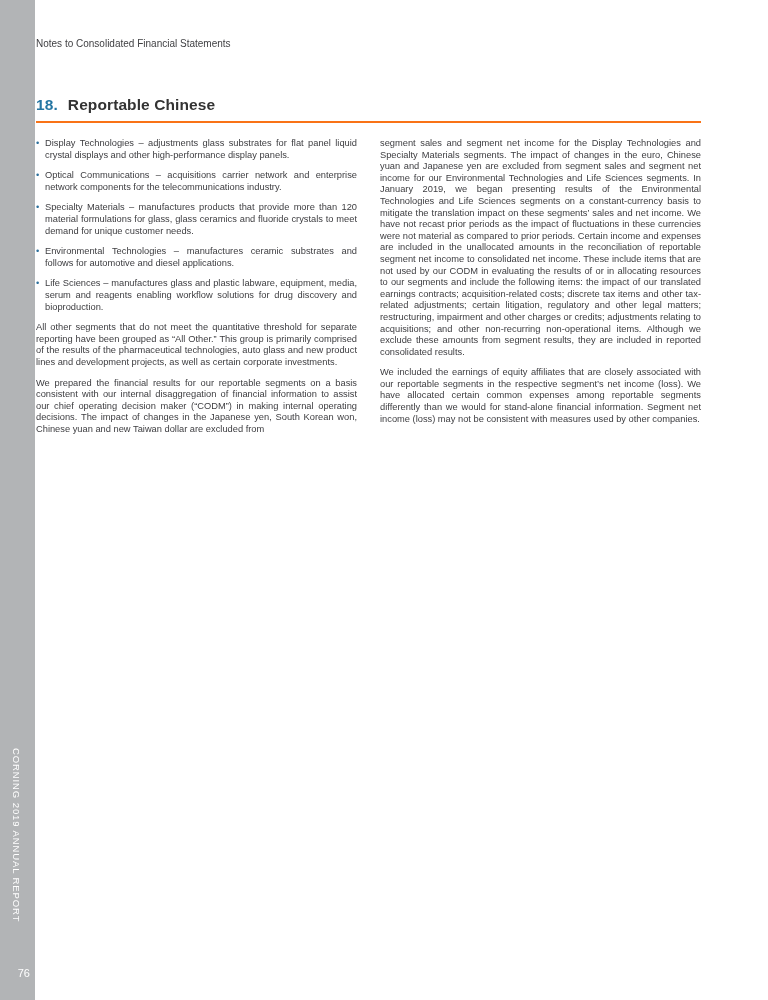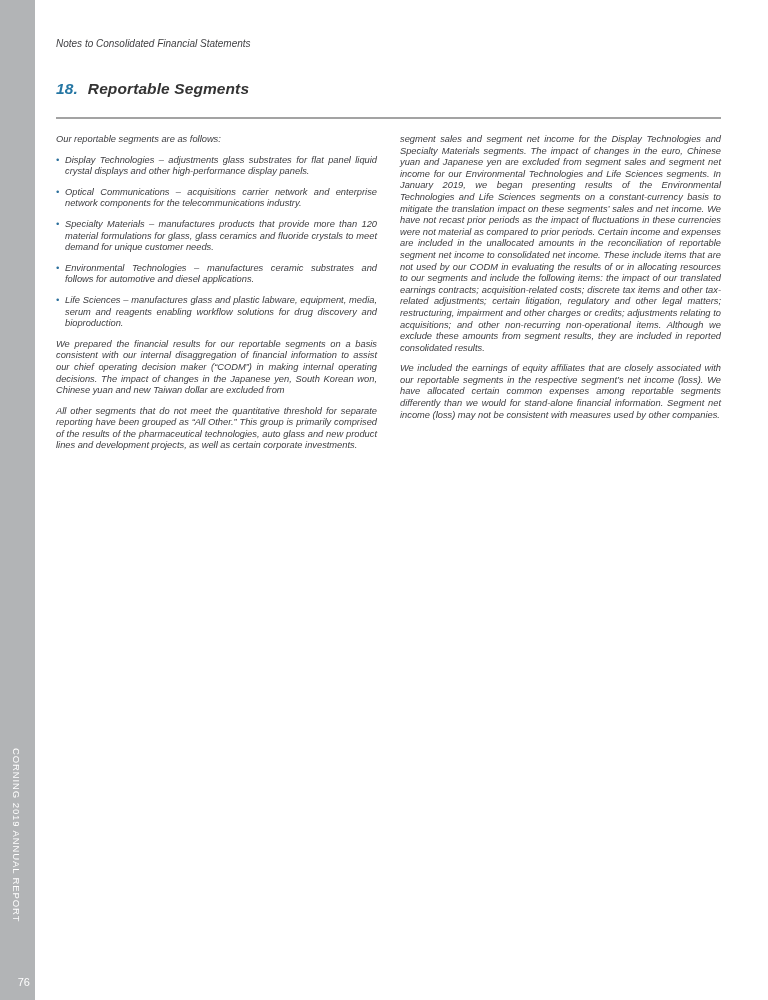--- a/index.html
+++ b/index.html
@@ -20,39 +20,38 @@
     position:absolute;
     top:748px; left:11px;
     writing-mode:vertical-rl;
     color:#ffffff;
     font-size:9.5px;
     letter-spacing:0.9px;
     white-space:nowrap;
   }
   .page-number {
     position:absolute;
-    bottom:12px; right:5px;
+    bottom:21px; right:5px;
     color:#ffffff;
     font-size:11px;
   }
   .content {
     position:absolute;
-    left:56px; top:0;
+    left:36px; top:0;
     width:665px;
-    font-style:italic;
   }
   .doc-header {
     margin-top:38px;
     font-size:10px;
     color:#3f3f42;
   }
   .section-heading {
-    margin-top:31px;
-    padding-bottom:19px;
-    border-bottom:2px solid #a3a3a3;
+    margin-top:47px;
+    padding-bottom:7px;
+    border-bottom:2px solid #f97316;
     font-size:15.5px;
     font-weight:bold;
     color:#333333;
     display:flex;
     letter-spacing:0.1px;
   }
   .section-number { color:#2576a3; margin-right:10px; }
   .columns {
     display:flex;
     gap:23px;
@@ -88,27 +87,26 @@
     <div class="sidebar-title">CORNING 2019 ANNUAL REPORT</div>
     <div class="page-number">76</div>
   </aside>
 
   <main class="content">
 
     <div class="doc-header">Notes to Consolidated Financial Statements</div>
 
     <h1 class="section-heading">
       <span class="section-number">18.</span>
-      <span class="section-title">Reportable Segments</span>
+      <span class="section-title">Reportable Chinese</span>
     </h1>
 
     <div class="columns">
 
       <div class="col">
-        <p class="para">Our reportable segments are as follows:</p>
 
         <div class="bullet">
           <span class="dot">•</span>
           <span>Display Technologies – adjustments glass substrates for flat panel liquid crystal displays and other high-performance display panels.</span>
         </div>
         <div class="bullet">
           <span class="dot">•</span>
           <span>Optical Communications – acquisitions carrier network and enterprise network components for the telecommunications industry.</span>
         </div>
         <div class="bullet">
@@ -117,22 +115,22 @@
         </div>
         <div class="bullet">
           <span class="dot">•</span>
           <span>Environmental Technologies – manufactures ceramic substrates and follows for automotive and diesel applications.</span>
         </div>
         <div class="bullet">
           <span class="dot">•</span>
           <span>Life Sciences – manufactures glass and plastic labware, equipment, media, serum and reagents enabling workflow solutions for drug discovery and bioproduction.</span>
         </div>
 
+        <p class="para">All other segments that do not meet the quantitative threshold for separate reporting have been grouped as “All Other.” This group is primarily comprised of the results of the pharmaceutical technologies, auto glass and new product lines and development projects, as well as certain corporate investments.</p>
         <p class="para">We prepared the financial results for our reportable segments on a basis consistent with our internal disaggregation of financial information to assist our chief operating decision maker (“CODM”) in making internal operating decisions. The impact of changes in the Japanese yen, South Korean won, Chinese yuan and new Taiwan dollar are excluded from</p>
-        <p class="para">All other segments that do not meet the quantitative threshold for separate reporting have been grouped as “All Other.” This group is primarily comprised of the results of the pharmaceutical technologies, auto glass and new product lines and development projects, as well as certain corporate investments.</p>
       </div>
 
       <div class="col">
         <p class="para">segment sales and segment net income for the Display Technologies and Specialty Materials segments. The impact of changes in the euro, Chinese yuan and Japanese yen are excluded from segment sales and segment net income for our Environmental Technologies and Life Sciences segments. In January 2019, we began presenting results of the Environmental Technologies and Life Sciences segments on a constant-currency basis to mitigate the translation impact on these segments’ sales and net income. We have not recast prior periods as the impact of fluctuations in these currencies were not material as compared to prior periods. Certain income and expenses are included in the unallocated amounts in the reconciliation of reportable segment net income to consolidated net income. These include items that are not used by our CODM in evaluating the results of or in allocating resources to our segments and include the following items: the impact of our translated earnings contracts; acquisition-related costs; discrete tax items and other tax-related adjustments; certain litigation, regulatory and other legal matters; restructuring, impairment and other charges or credits; adjustments relating to acquisitions; and other non-recurring non-operational items. Although we exclude these amounts from segment results, they are included in reported consolidated results.</p>
         <p class="para">We included the earnings of equity affiliates that are closely associated with our reportable segments in the respective segment’s net income (loss). We have allocated certain common expenses among reportable segments differently than we would for stand-alone financial information. Segment net income (loss) may not be consistent with measures used by other companies.</p>
       </div>
 
     </div>
   </main>
 </div>

